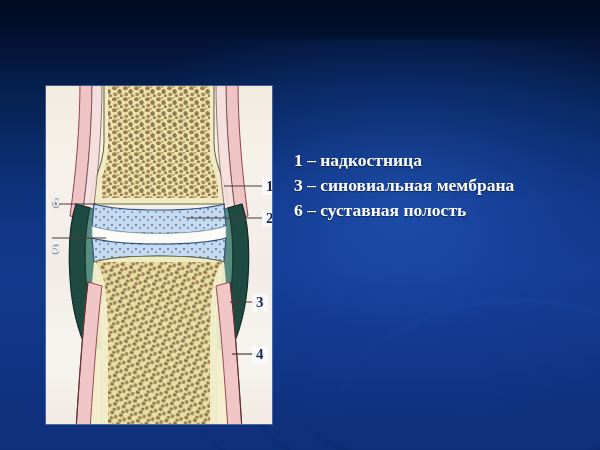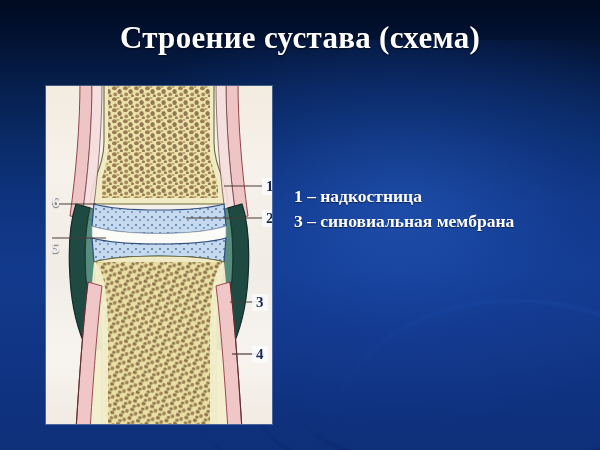--- a/index.html
+++ b/index.html
@@ -98,21 +98,20 @@
     text-shadow: 0 1px 2px rgba(0,0,0,0.65);
     white-space: nowrap;
   }
 
   
   #legend {
     position: absolute;
     left: 294px;
     top: 148px;
     width: 300px;
-    margin-top: 36px;
   }
   .legend-row {
     color: #ffffff;
     font-size: 17.5px;
     font-weight: 700;
     line-height: 25px;
     white-space: nowrap;
     text-shadow: 0 1px 1px rgba(0,0,0,0.5);
   }
   .legend-num { display: inline; }
@@ -157,21 +156,20 @@
 <body>
 
 <div id="slide">
 
   <div class="bg-glow"></div>
   <div class="swoosh swoosh-1"></div>
   <div class="swoosh swoosh-2"></div>
   <div class="swoosh swoosh-3"></div>
   <div class="swoosh swoosh-4"></div>
 
-  <div id="title">Строение сустава (схема)</div>
 
   <div id="figure">
     <div class="paper"></div>
 
     <svg id="joint" viewBox="0 0 226 338" width="226" height="338">
       <defs>
 
         <pattern id="spongy" width="11" height="11" patternUnits="userSpaceOnUse">
           <rect width="11" height="11" fill="#ece3a8"></rect>
           <ellipse cx="2.4" cy="2.2" rx="2.4" ry="2.0" fill="#8d6b46" opacity="0.85"></ellipse>
@@ -273,15 +271,20 @@
     <div class="legend-row">
       <span class="legend-num">1 </span>
       <span class="legend-dash">– </span>
       <span class="legend-text">надкостница</span>
     </div>
     <div class="legend-row">
       <span class="legend-num">3 </span>
       <span class="legend-dash">– </span>
       <span class="legend-text">синовиальная мембрана</span>
     </div>
+    <div class="legend-row">
+      <span class="legend-num">6 </span>
+      <span class="legend-dash">– </span>
+      <span class="legend-text">суставная полость</span>
+    </div>
   </div>
 
 </div>
 
 </body></html>

